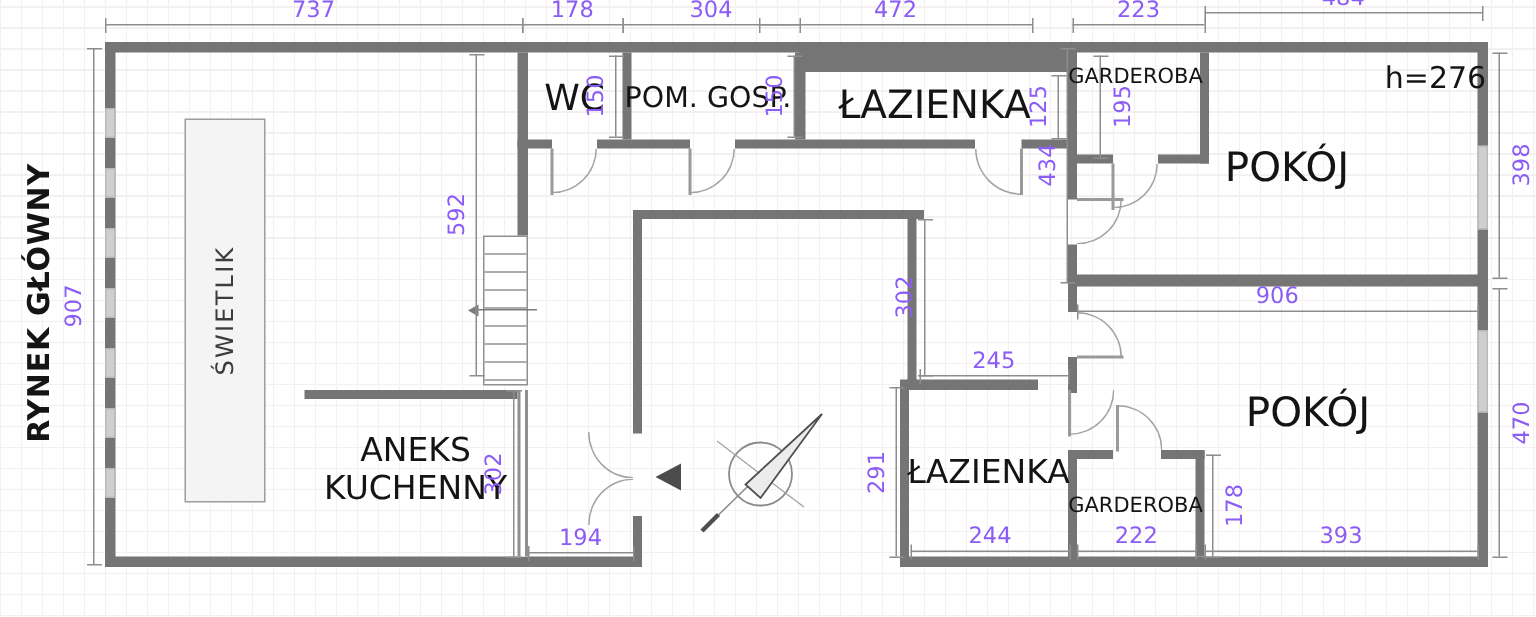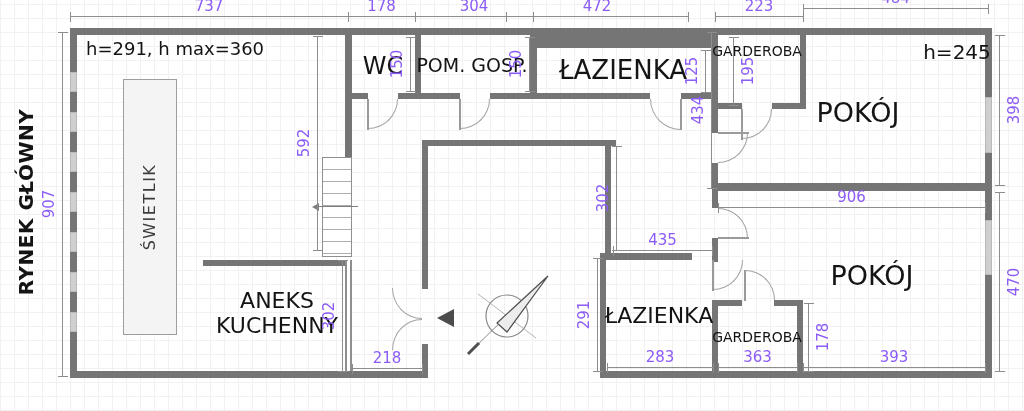--- a/index.html
+++ b/index.html
@@ -133,22 +133,21 @@
     <svg width="95" height="90" viewBox="0 0 95 90">
       <circle cx="47" cy="46" r="21" fill="none" stroke="#8a8a8a" stroke-width="1.2"></circle>
       <line x1="8" y1="84" x2="88" y2="6" stroke="#8a8a8a" stroke-width="1"></line>
       <line x1="18" y1="24" x2="76" y2="68" stroke="#9f9f9f" stroke-width="0.8"></line>
       <polygon points="88,6 37,53 47,62" fill="#ececec" stroke="#4f4f4f" stroke-width="1.2"></polygon>
       <line x1="8" y1="84" x2="19" y2="73" stroke="#4f4f4f" stroke-width="3"></line>
     </svg>
   </div>
 
   <div class="room-label vtext note" style="left:26px;top:202px;font-size:20px;font-weight:bold;letter-spacing:0.5px;position:absolute">RYNEK GŁÓWNY</div>
-  <div class="note" style="left:86px;top:38px;font-size:18px">h=291, h max=360</div>
-  <div class="room-label" style="left:957px;top:52px;font-size:20px">h=245</div>
+  <div class="room-label" style="left:957px;top:52px;font-size:20px">h=276</div>
   <div class="room-label" style="left:383px;top:66px;font-size:24px">WC</div>
   <div class="room-label" style="left:472px;top:66px;font-size:19px">POM. GOSP.</div>
   <div class="room-label" style="left:623px;top:71px;font-size:26px">ŁAZIENKA</div>
   <div class="room-label" style="left:757px;top:52px;font-size:14px">GARDEROBA</div>
   <div class="room-label" style="left:858px;top:113px;font-size:27px">POKÓJ</div>
   <div class="room-label" style="left:277px;top:314px;font-size:22px">ANEKS
 KUCHENNY</div>
   <div class="room-label" style="left:659px;top:316px;font-size:22px">ŁAZIENKA</div>
   <div class="room-label" style="left:757px;top:338px;font-size:14px">GARDEROBA</div>
   <div class="room-label" style="left:872px;top:276px;font-size:27px">POKÓJ</div>
@@ -200,36 +199,36 @@
   <div class="dim dim-v" style="left:616px;top:146px;height:104px">
       <span class="dim-label">302</span>
     </div>
   <div class="dim dim-v" style="left:711px;top:32px;height:156px">
       <span class="dim-label">434</span>
     </div>
   <div class="dim dim-h" style="left:718px;top:207px;width:267px">
       <span class="dim-label">906</span>
     </div>
   <div class="dim dim-h" style="left:613px;top:250px;width:99px">
-      <span class="dim-label">435</span>
+      <span class="dim-label">245</span>
     </div>
   <div class="dim dim-v" style="left:342px;top:260px;height:111px">
       <span class="dim-label">302</span>
     </div>
   <div class="dim dim-h" style="left:352px;top:368px;width:70px">
-      <span class="dim-label">218</span>
+      <span class="dim-label">194</span>
     </div>
   <div class="dim dim-v" style="left:597px;top:258px;height:113px">
       <span class="dim-label">291</span>
     </div>
   <div class="dim dim-h" style="left:607px;top:367px;width:106px">
-      <span class="dim-label">283</span>
+      <span class="dim-label">244</span>
     </div>
   <div class="dim dim-h" style="left:718px;top:367px;width:79px">
-      <span class="dim-label">363</span>
+      <span class="dim-label">222</span>
     </div>
   <div class="dim dim-v lab-r" style="left:808px;top:303px;height:68px">
       <span class="dim-label">178</span>
     </div>
   <div class="dim dim-h" style="left:803px;top:367px;width:182px">
       <span class="dim-label">393</span>
     </div>
 </div>
 
 </body></html>

